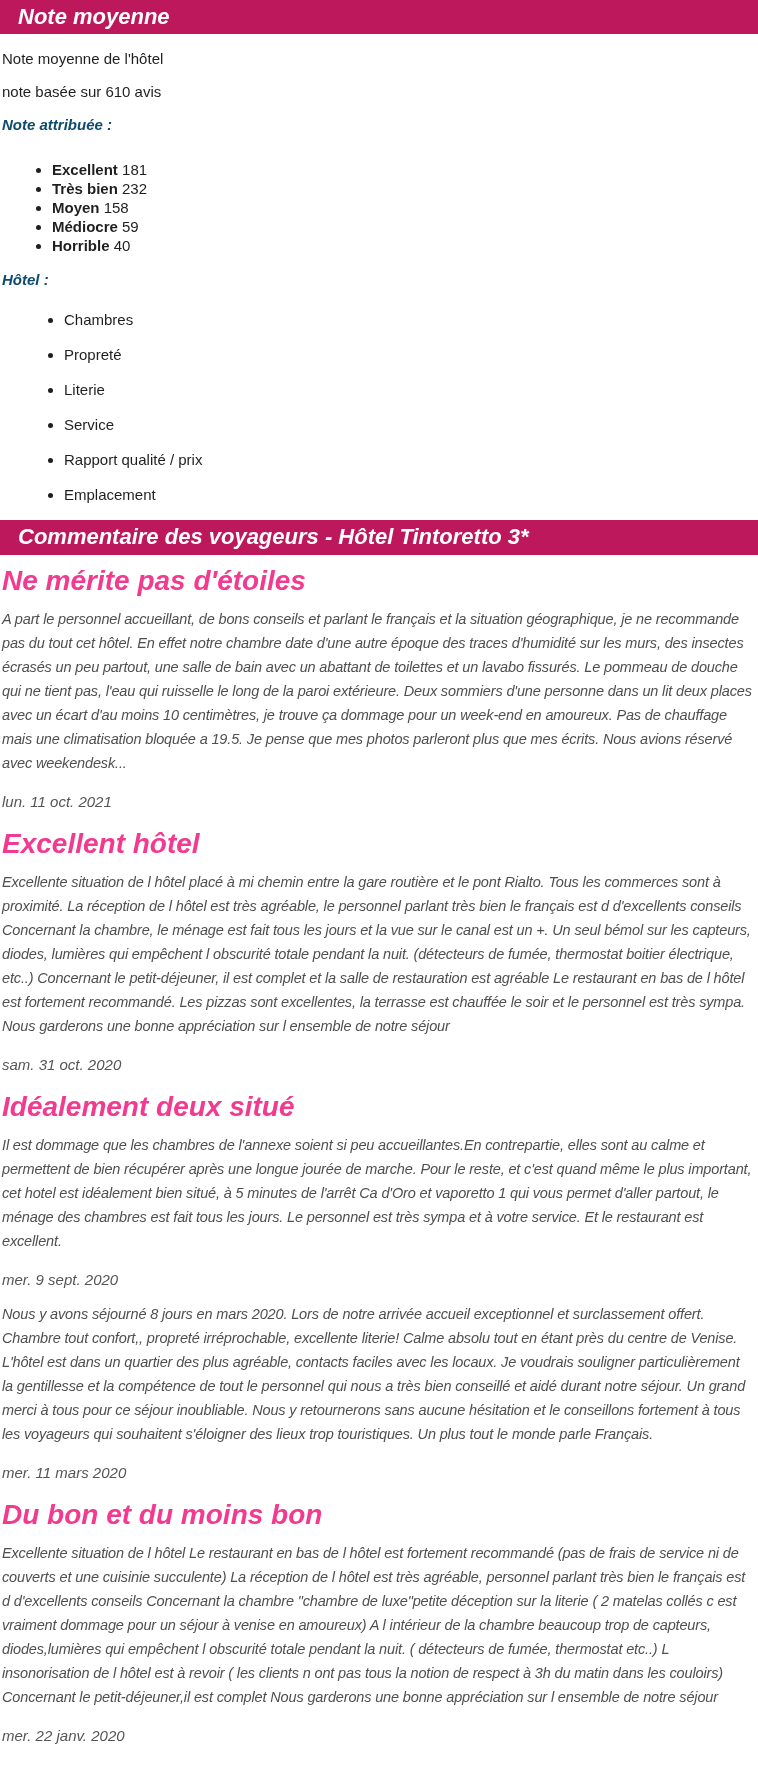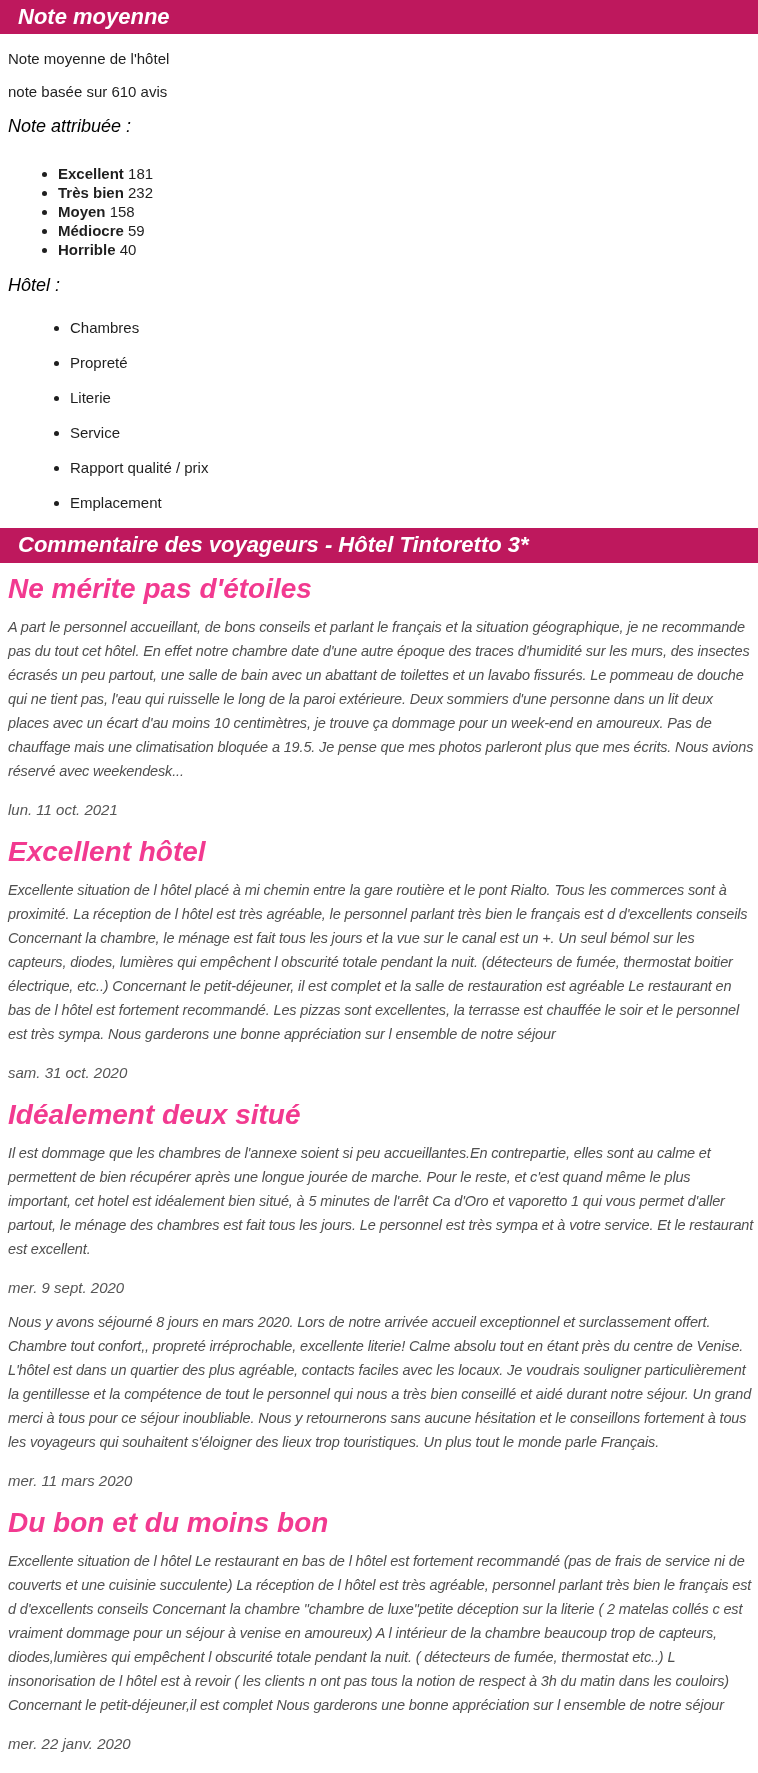--- a/index.html
+++ b/index.html
@@ -13,23 +13,23 @@
     background: #be185d;
     color: #ffffff;
     font-style: italic;
     font-weight: 700;
     font-size: 22px;
     line-height: 1.15;
     padding: 4px 10px 5px 18px;
     box-sizing: border-box;
   }
   .band--second { margin-top: 16px; }
-  .content { padding-left: 8px; padding-right: 4px; }
+  .content { padding-left: 2px; padding-right: 4px; }
   .plain-line { font-size: 15px; margin: 16px 0 0 0; color: #1f1f1f; }
-  .muted-label { font-size: 18px; font-style: italic; color: #000000; margin: 16px 0 0 0; }
+  .muted-label { font-size: 15px; font-style: italic; color: #0c4a6e; margin: 16px 0 0 0; font-weight: bold; }
   ul { font-size: 15px; color: #1f1f1f; padding-left: 50px; list-style: disc; }
   ul.ratings { margin: 27px 0 0 0; }
   ul.ratings li { line-height: 19px; margin: 0; }
   ul.ratings li strong { font-weight: 700; }
   ul.details { margin: 22px 0 0 0; }
   ul.details li { line-height: 19px; margin: 0 0 16px 12px; }
   ul.details li:last-child { margin-bottom: 0; }
   .review-title {
     color: #f23a90;
     font-style: italic;

